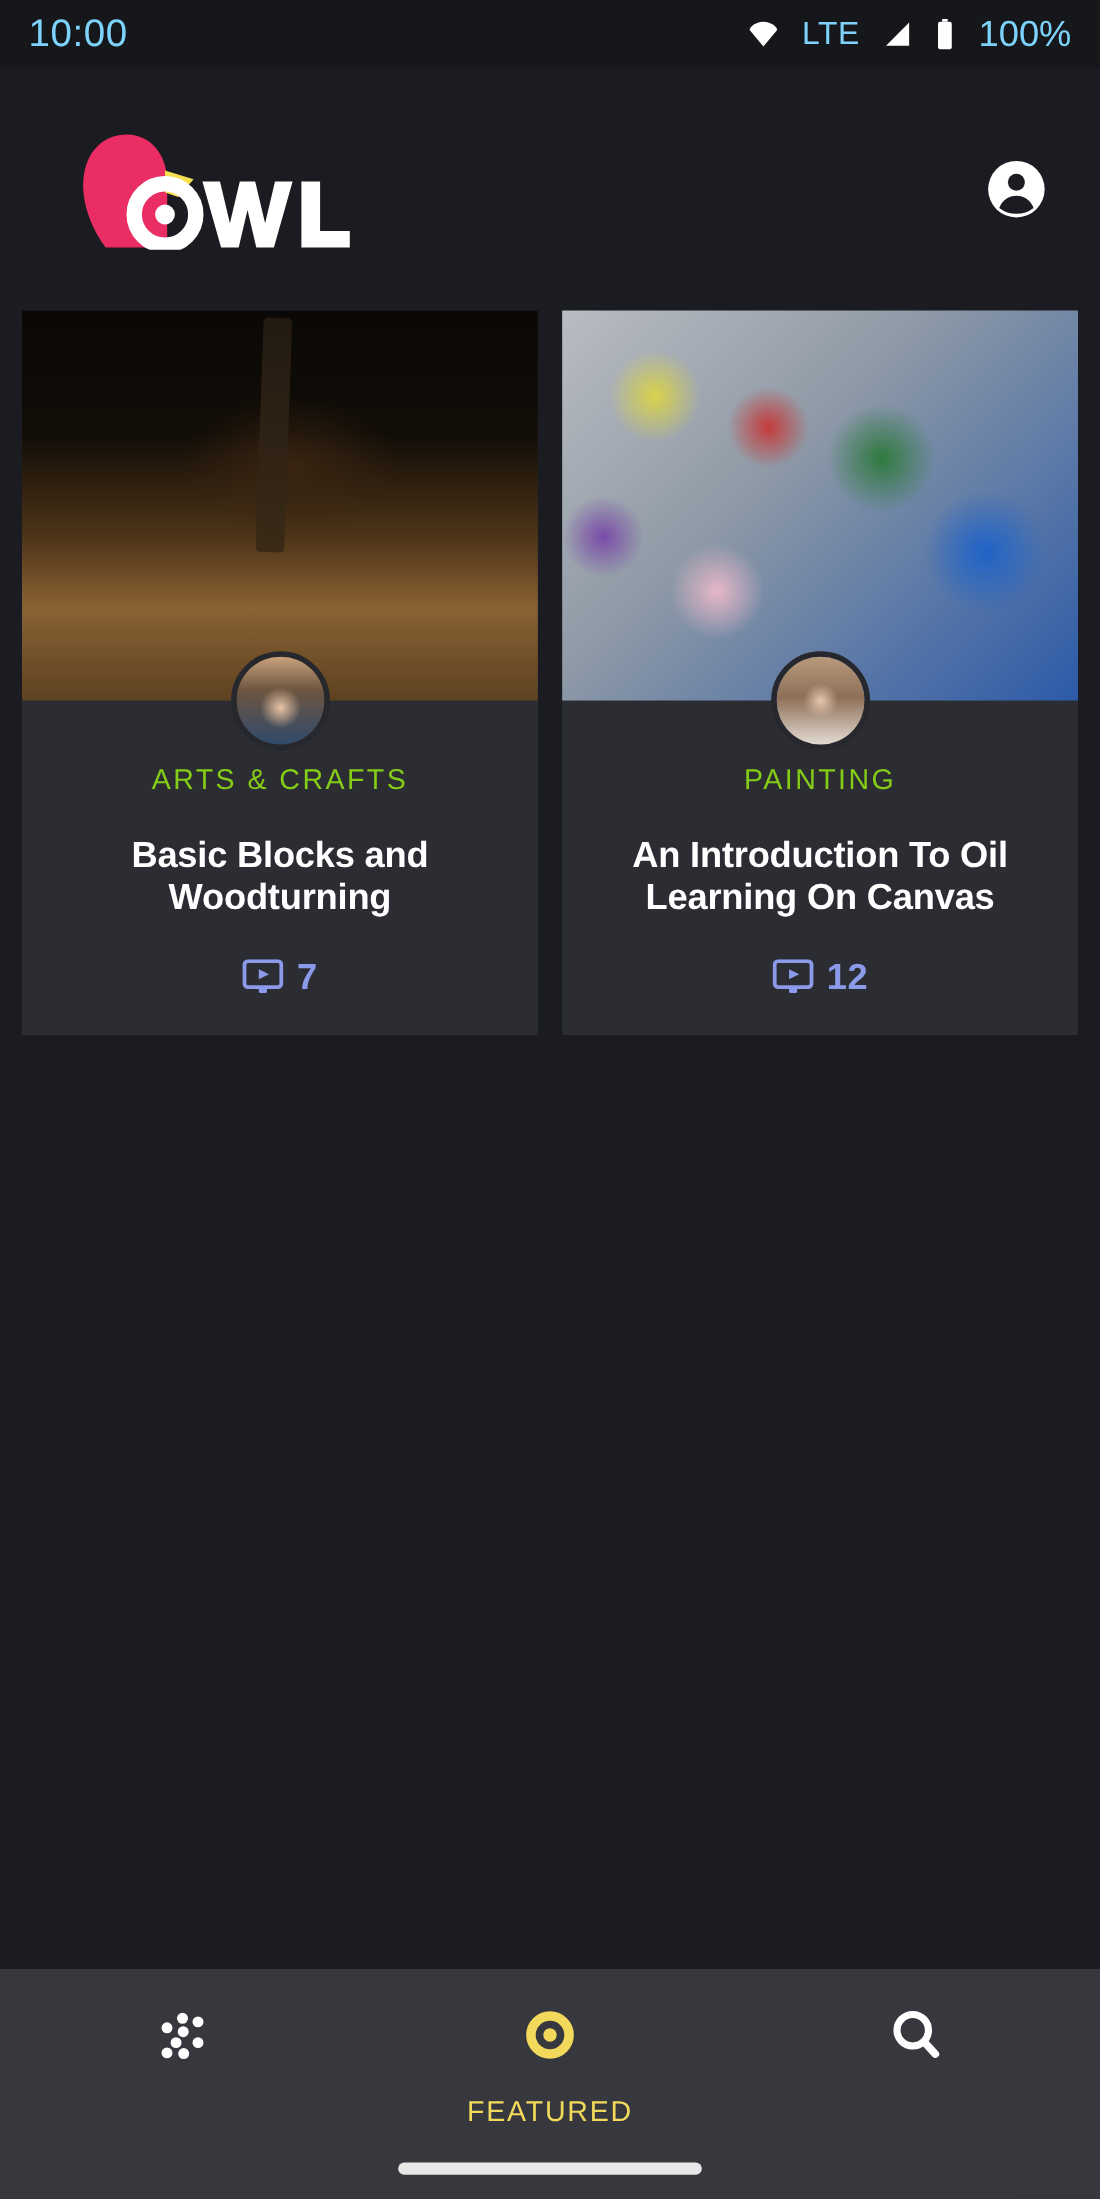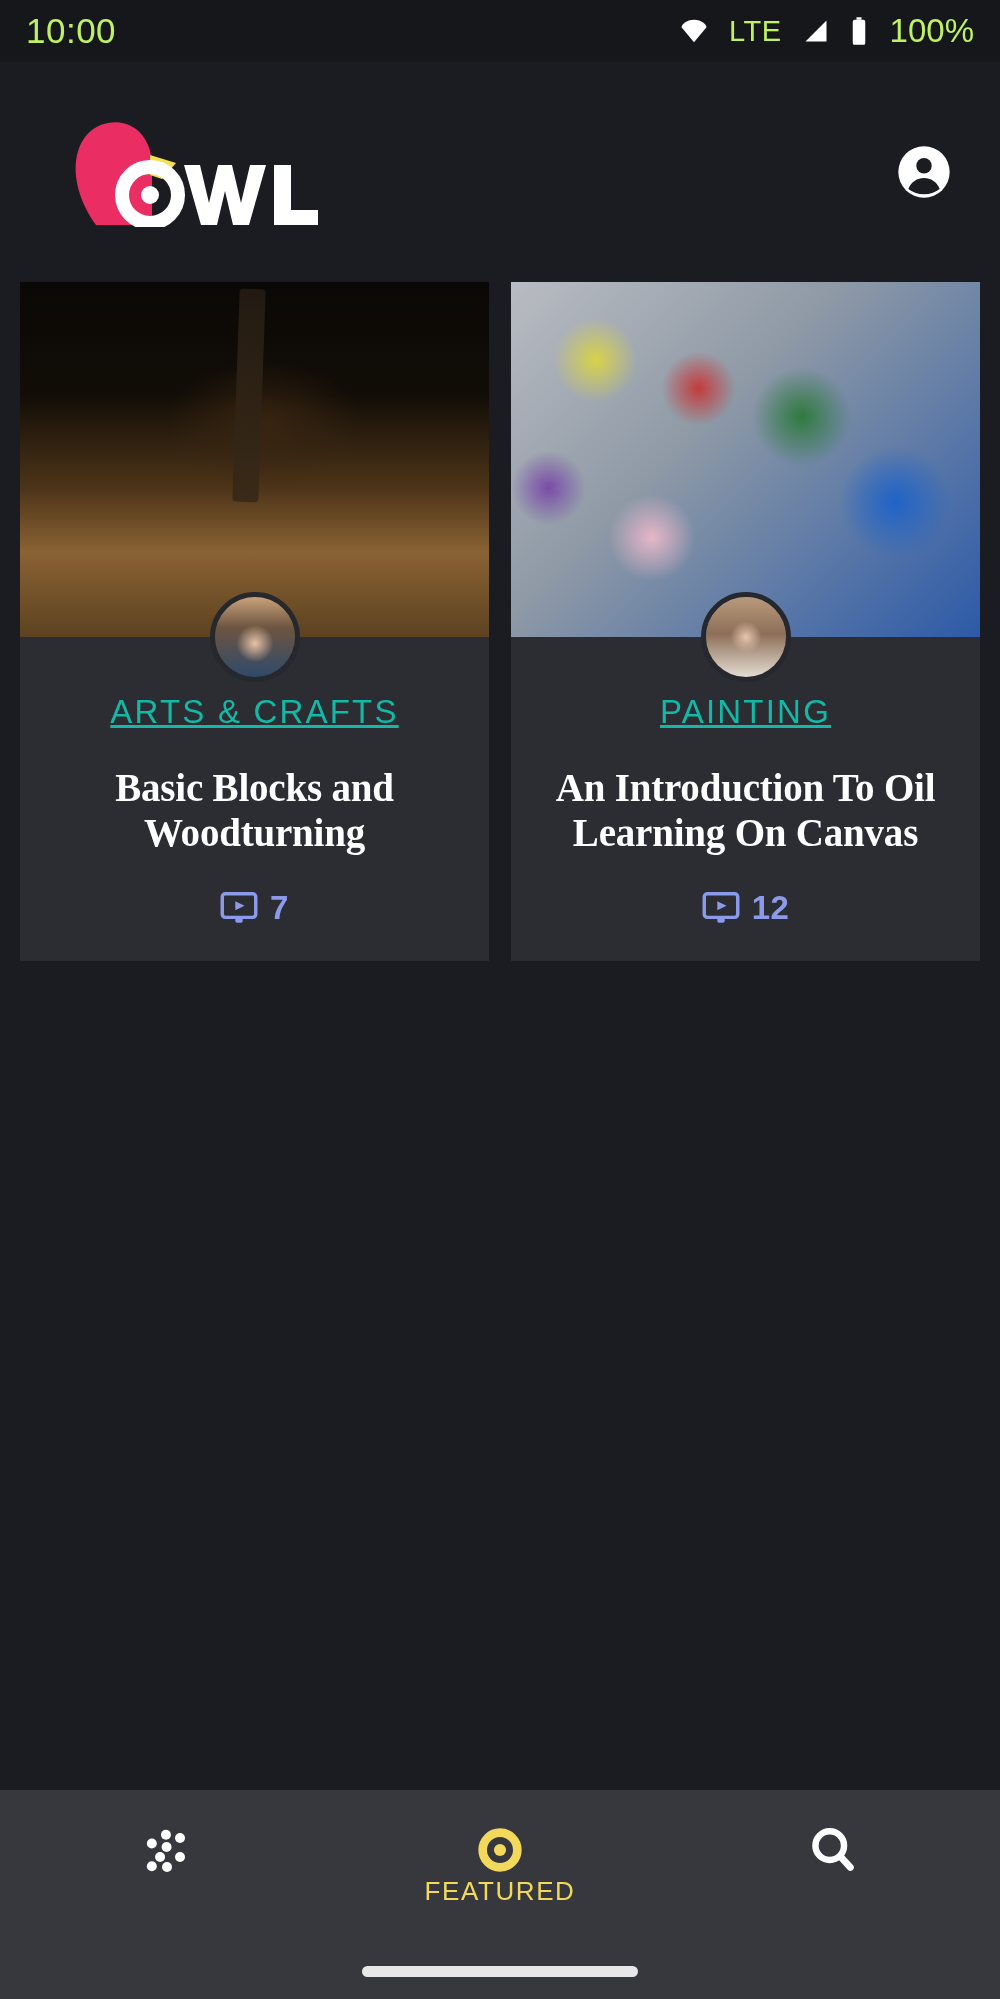--- a/index.html
+++ b/index.html
@@ -7,21 +7,21 @@
     width: 1000px; height: 1999px;
     background: #141518;
     font-family: "Liberation Sans", sans-serif;
     overflow: hidden;
   }
   .phone { position: relative; width: 1000px; height: 1999px; background: #1b1c21; }
 
   
   .statusbar {
     position: absolute; top: 0; left: 0; width: 1000px; height: 62px;
-    background: #16171a; color: #bef264;
+    background: #16171a; color: #7dd3fc;
     display: flex; align-items: center; justify-content: space-between;
     padding: 0 26px;
   }
   .status-time { font-size: 35px; font-weight: 400; letter-spacing: .5px; }
   .status-right { display: flex; align-items: center; gap: 20px; }
   .status-right .lte { font-size: 29px; font-weight: 500; letter-spacing: .5px; }
   .status-right .pct { font-size: 33px; font-weight: 500; margin-left: 2px; text-align: center; }
   .ico-wifi { width: 30px; height: 30px; }
   .ico-signal { width: 28px; height: 28px; }
   .ico-batt { width: 18px; height: 30px; }
@@ -57,43 +57,43 @@
     width: 90px; height: 90px; border-radius: 50%;
     border: 5px solid #26282d; overflow: hidden; z-index: 4;
   }
   .card-avatar .face { position: absolute; inset: 0; }
 
   .card-body {
     width: 100%; padding: 56px 28px 34px;
     display: flex; flex-direction: column; align-items: center;
   }
   .cat {
-    font-size: 33px; letter-spacing: 2.2px; font-weight: 400;
-    color: #14b8a6; text-transform: uppercase; text-align: center; text-decoration: underline;
+    font-size: 26px; letter-spacing: 2.2px; font-weight: 400;
+    color: #84cc16; text-transform: uppercase; text-align: center;
   }
   .title {
-    margin-top: 34px; font-size: 39px; line-height: 1.16; font-weight: 700;
-    color: #ffffff; text-align: center; letter-spacing: -.2px; font-family: Liberation Serif, serif;
+    margin-top: 34px; font-size: 33px; line-height: 1.16; font-weight: 700;
+    color: #ffffff; text-align: center; letter-spacing: -.2px;
   }
   .meta {
     margin-top: 34px; display: flex; align-items: center; gap: 12px;
     color: #8b9bea;
   }
   .meta .cnt { font-size: 33px; font-weight: 700; letter-spacing: .5px; }
   .ico-video { width: 38px; height: 32px; display: block; }
 
   
   .bottomnav {
     position: absolute; left: 0; bottom: 0; width: 1000px; height: 209px;
     background: #36383d; display: flex; align-items: flex-start;
     padding-top: 34px;
   }
   .nav-item {
     flex: 1; display: flex; flex-direction: column;
-    align-items: center; gap: 0; justify-content: flex-end;
+    align-items: center; gap: 28px; justify-content: flex-end;
   }
   .nav-label { font-size: 26px; letter-spacing: 1.6px; color: #f2d95b; }
   .ico-dots { width: 52px; height: 52px; }
   .ico-featured { width: 52px; height: 52px; }
   .ico-search { width: 52px; height: 52px; }
   .home-ind {
     position: absolute; bottom: 22px; left: 50%; transform: translateX(-50%);
     width: 276px; height: 11px; border-radius: 6px; background: #e8e8e8;
   }
 

